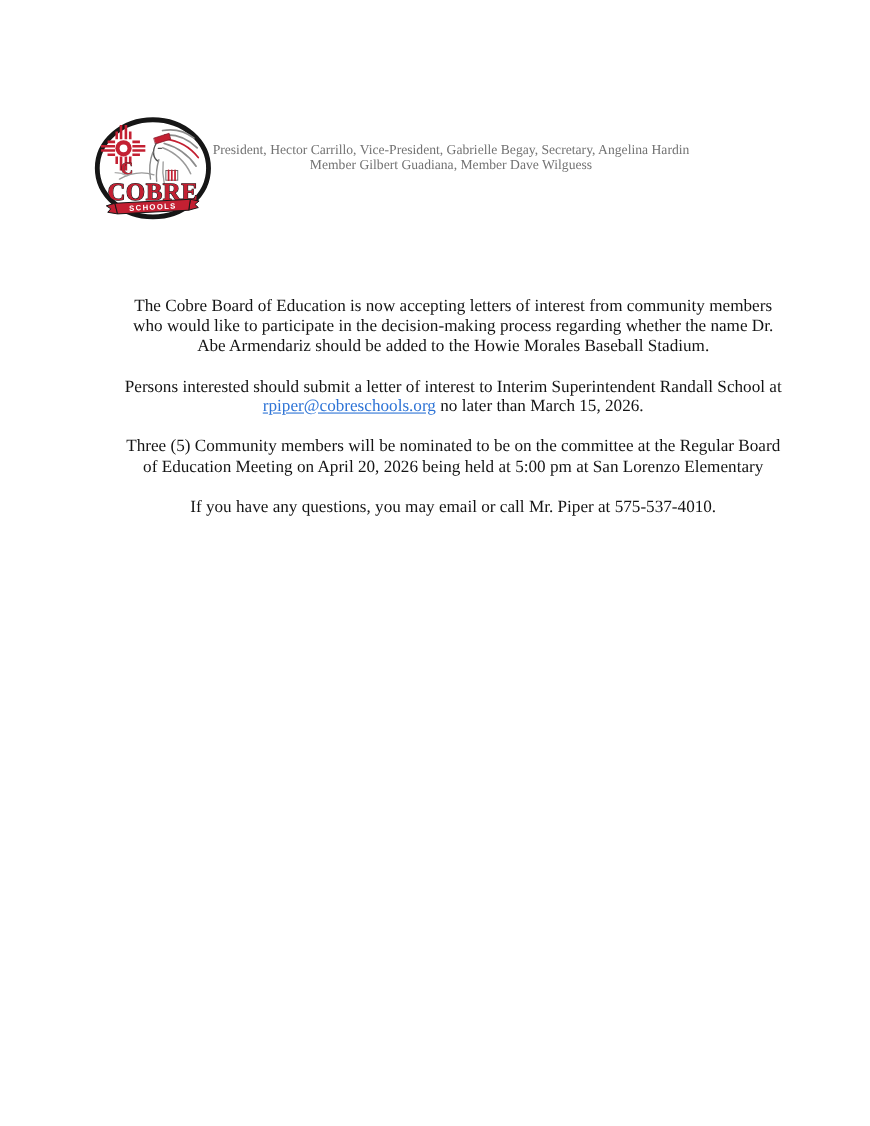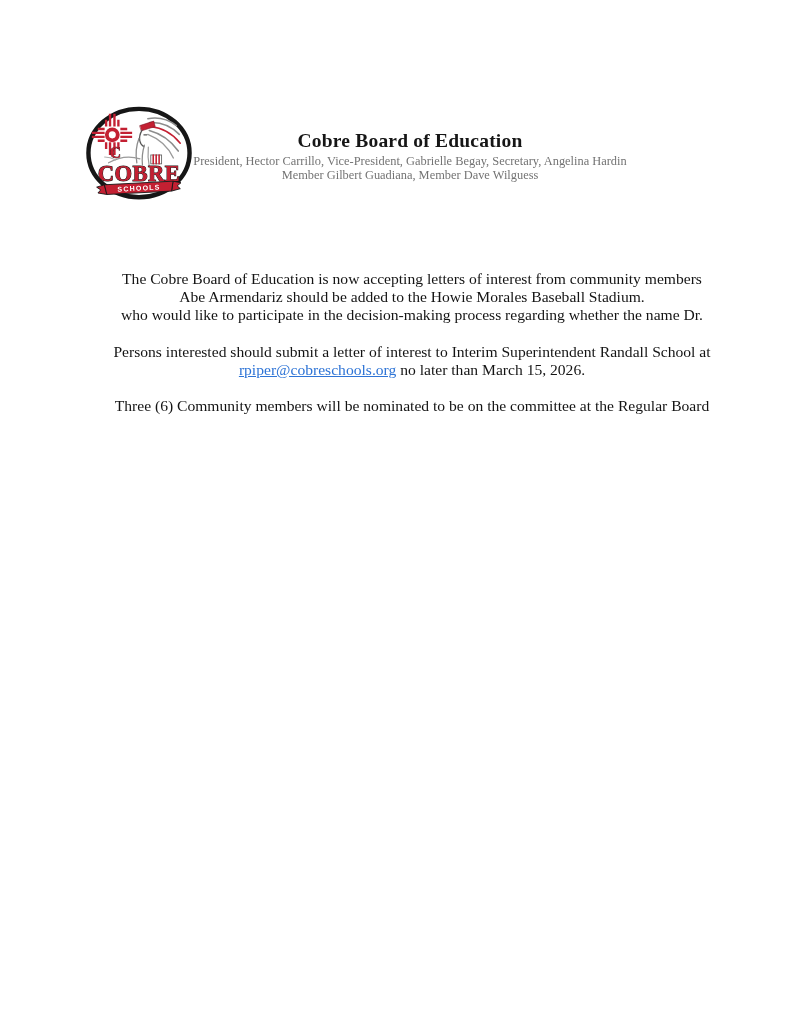--- a/index.html
+++ b/index.html
@@ -97,37 +97,40 @@
 
     <g transform="rotate(-3 55 84)">
       <path d="M20,78.5 L12,80.5 L16,83.5 L13,86.5 L22,88.5 Z" fill="#c32032" stroke="#161616" stroke-width="0.9"></path>
       <path d="M90,78.5 L98,80.5 L94,83.5 L97,86.5 L88,88.5 Z" fill="#c32032" stroke="#161616" stroke-width="0.9"></path>
       <path d="M20,78.5 L90,78.5 L88,88.5 L22,88.5 Z" fill="#c32032" stroke="#161616" stroke-width="0.9"></path>
       <text x="55" y="86.3" text-anchor="middle" font-family="'Liberation Sans',sans-serif" font-size="7.2" font-weight="bold" letter-spacing="1.2" fill="#ffffff">SCHOOLS</text>
     </g>
   </svg>
 
   <div class="header-text">
-    <div class="doc-title">Cobre Board of Education</div>
     <div class="doc-subtitle">President, Hector Carrillo, Vice-President, Gabrielle Begay, Secretary, Angelina Hardin</div>
     <div class="doc-subtitle">Member Gilbert Guadiana, Member Dave Wilguess</div>
   </div>
 
   <div class="body-text">
 
     <div class="para">
       <div class="bodyline">The Cobre Board of Education is now accepting letters of interest from community members</div>
+      <div class="bodyline">who would like to participate in the decision-making process regarding whether the name Dr.</div>
       <div class="bodyline">Abe Armendariz should be added to the Howie Morales Baseball Stadium.</div>
-      <div class="bodyline">who would like to participate in the decision-making process regarding whether the name Dr.</div>
     </div>
 
     <div class="para">
       <div class="bodyline">Persons interested should submit a letter of interest to Interim Superintendent Randall School at</div>
       <div class="bodyline"><a class="email-link" href="#">rpiper@cobreschools.org</a><span> no later than March 15, 2026.</span></div>
     </div>
 
     <div class="para">
-      <div class="bodyline">Three (6) Community members will be nominated to be on the committee at the Regular Board</div>
+      <div class="bodyline">Three (5) Community members will be nominated to be on the committee at the Regular Board</div>
+      <div class="bodyline">of Education Meeting on April 20, 2026 being held at 5:00 pm at San Lorenzo Elementary</div>
     </div>
 
+    <div class="para">
+      <div class="bodyline">If you have any questions, you may email or call Mr. Piper at 575-537-4010.</div>
+    </div>
 
   </div>
 </div>
 
 </body></html>

